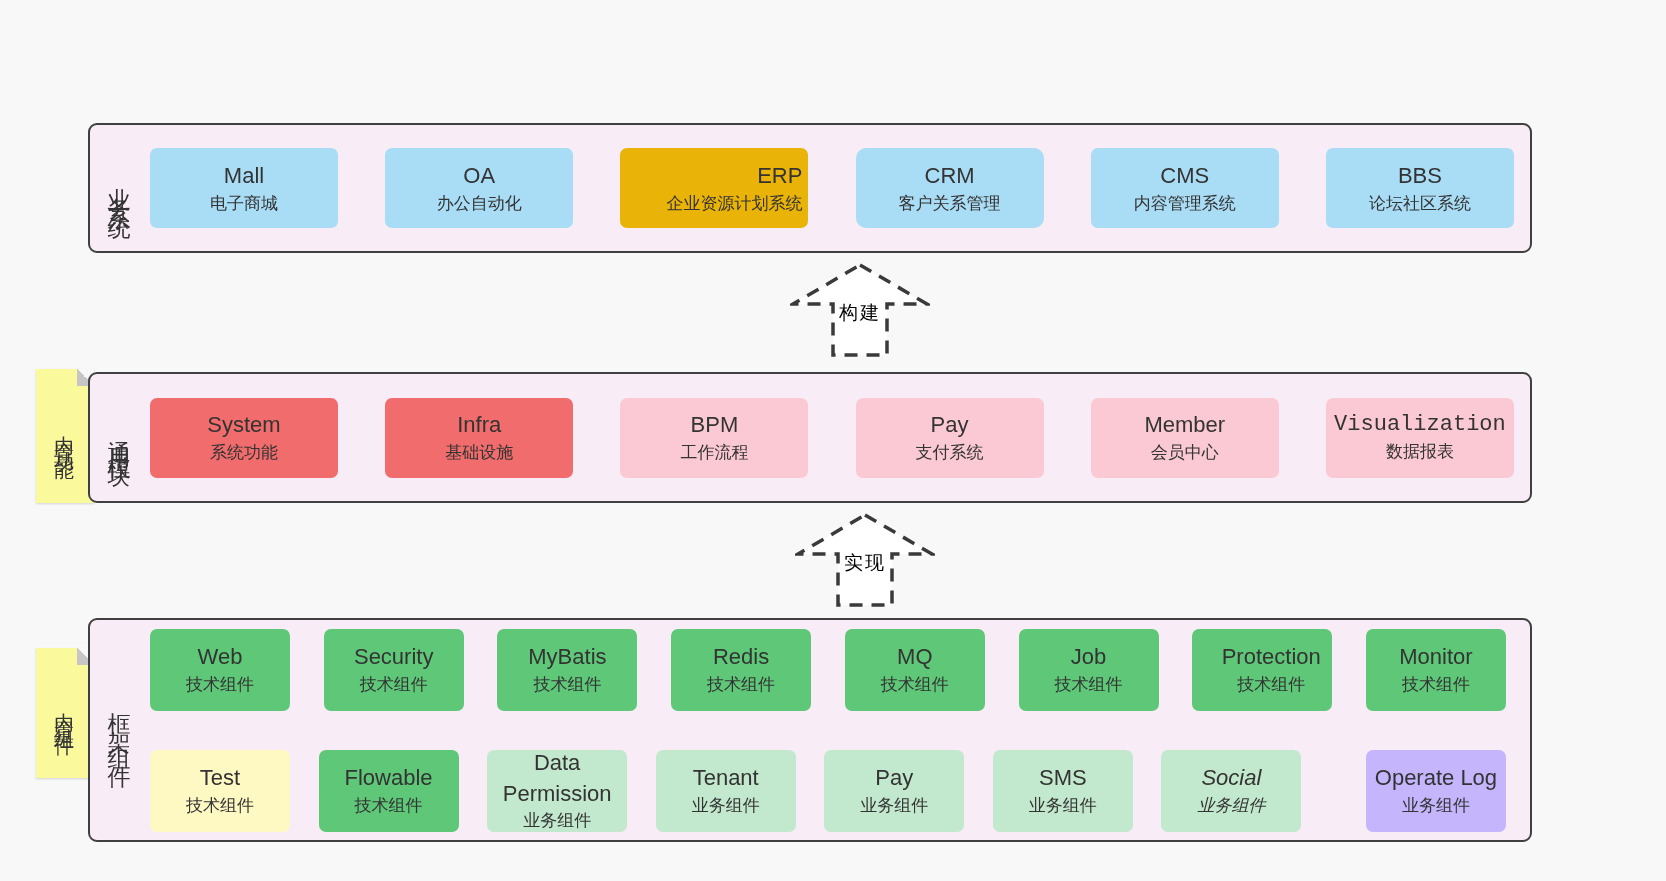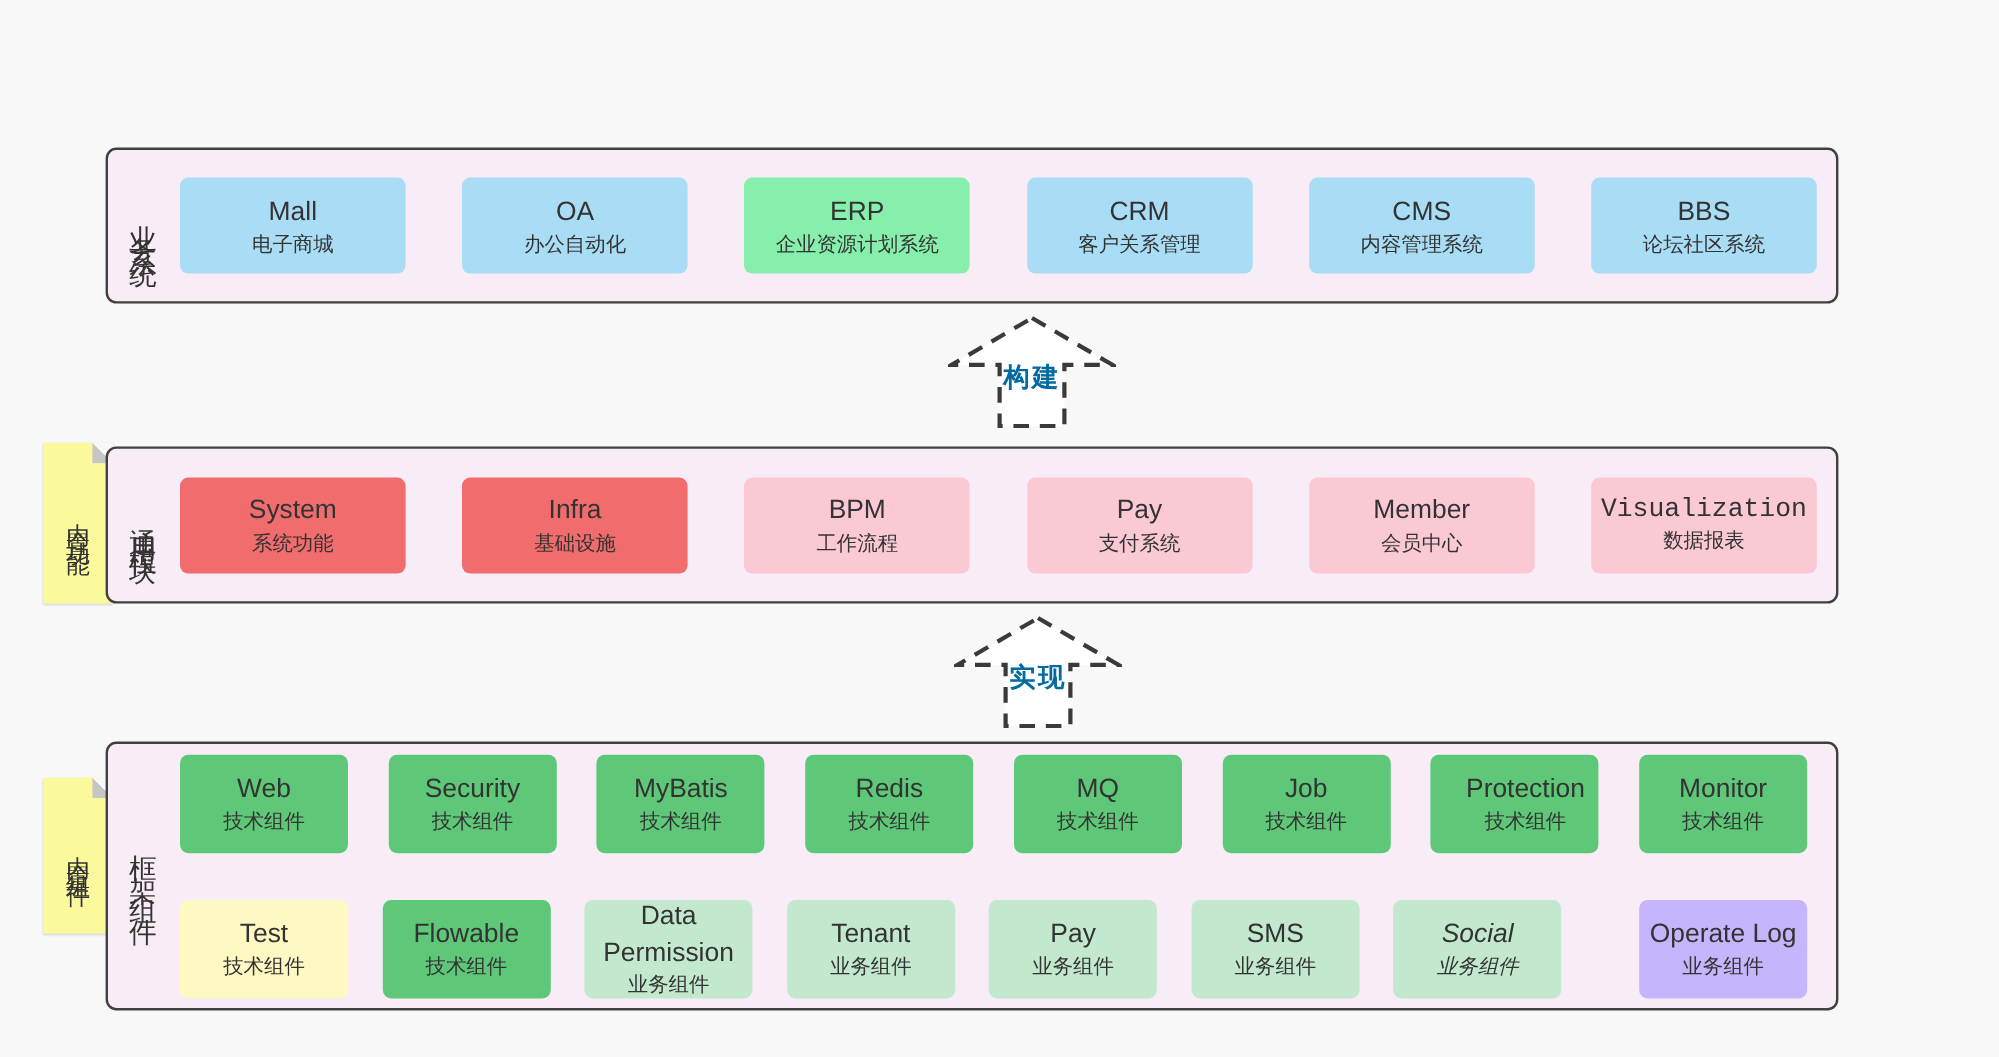--- a/index.html
+++ b/index.html
@@ -98,47 +98,46 @@
     width:140px;height:96px;
     z-index:1;
   }
   .arrow-1{left:790px;top:262px;}
   .arrow-2{left:795px;top:512px;}
   .arrow svg{position:absolute;left:0;top:0;}
   .arrow-label{
     position:absolute;
     left:0;right:0;top:38px;
     text-align:center;
-    font-size:22px;
+    font-size:19px;
     letter-spacing:2px;
-    color:#0369a1;
-    font-weight:bold;
+    color:#000000;
   }
 </style>
 </head>
 <body>
 
 <div id="stage">
 
   <div class="layer layer-1" style="background-color: rgb(248, 237, 246);">
     <div class="side-label">业务系统</div>
     <div class="boxes">
       <div class="box box-lg" style="background-color: rgb(169, 220, 245);">
         <div class="box-title">Mall</div>
         <div class="box-subtitle">电子商城</div>
       </div>
       <div class="box box-lg" style="background-color: rgb(169, 220, 245);">
         <div class="box-title">OA</div>
         <div class="box-subtitle">办公自动化</div>
       </div>
-      <div class="box box-lg" style="background-color: #86efac;">
+      <div class="box box-lg" style="background-color: #eab308; align-items: flex-end;">
         <div class="box-title">ERP</div>
         <div class="box-subtitle">企业资源计划系统</div>
       </div>
-      <div class="box box-lg" style="background-color: rgb(169, 220, 245);">
+      <div class="box box-lg" style="background-color: rgb(169, 220, 245); border-radius: 10px;">
         <div class="box-title">CRM</div>
         <div class="box-subtitle">客户关系管理</div>
       </div>
       <div class="box box-lg" style="background-color: rgb(169, 220, 245);">
         <div class="box-title">CMS</div>
         <div class="box-subtitle">内容管理系统</div>
       </div>
       <div class="box box-lg" style="background-color: rgb(169, 220, 245);">
         <div class="box-title">BBS</div>
         <div class="box-subtitle">论坛社区系统</div>

